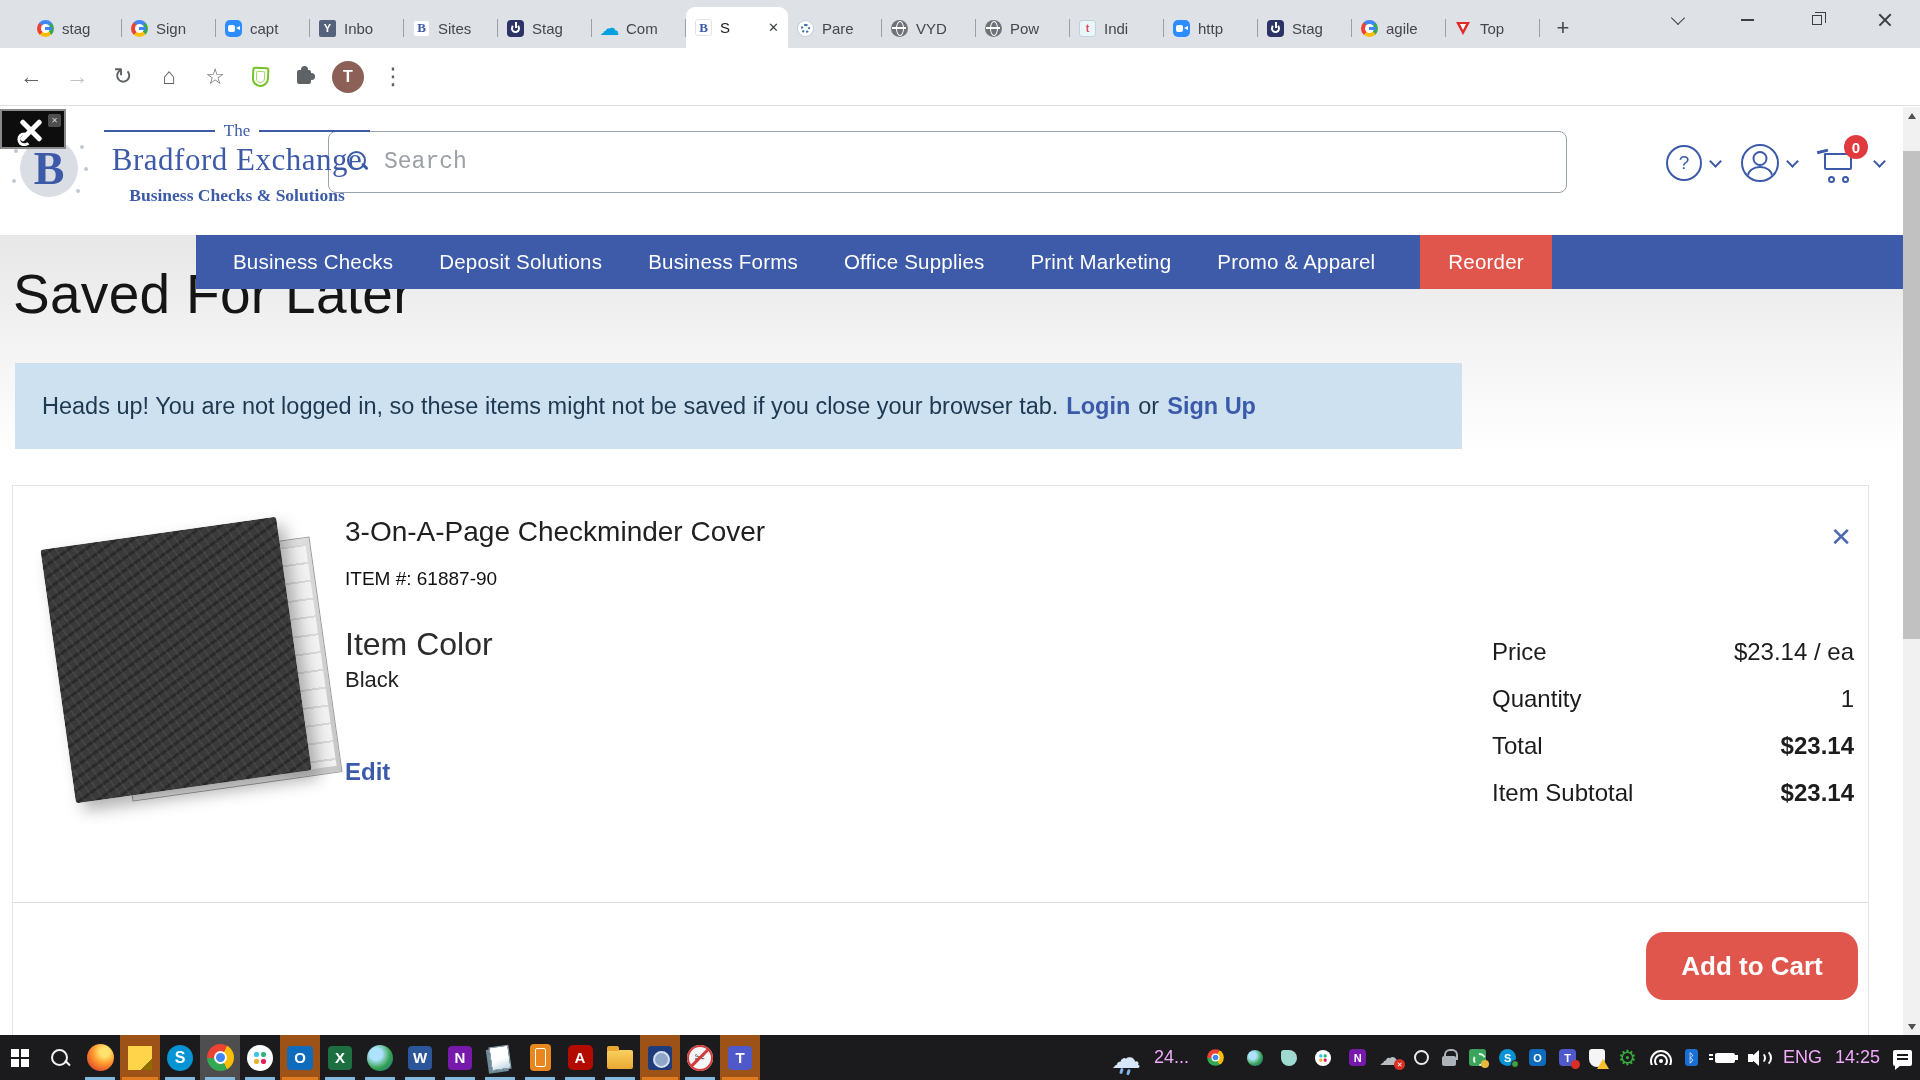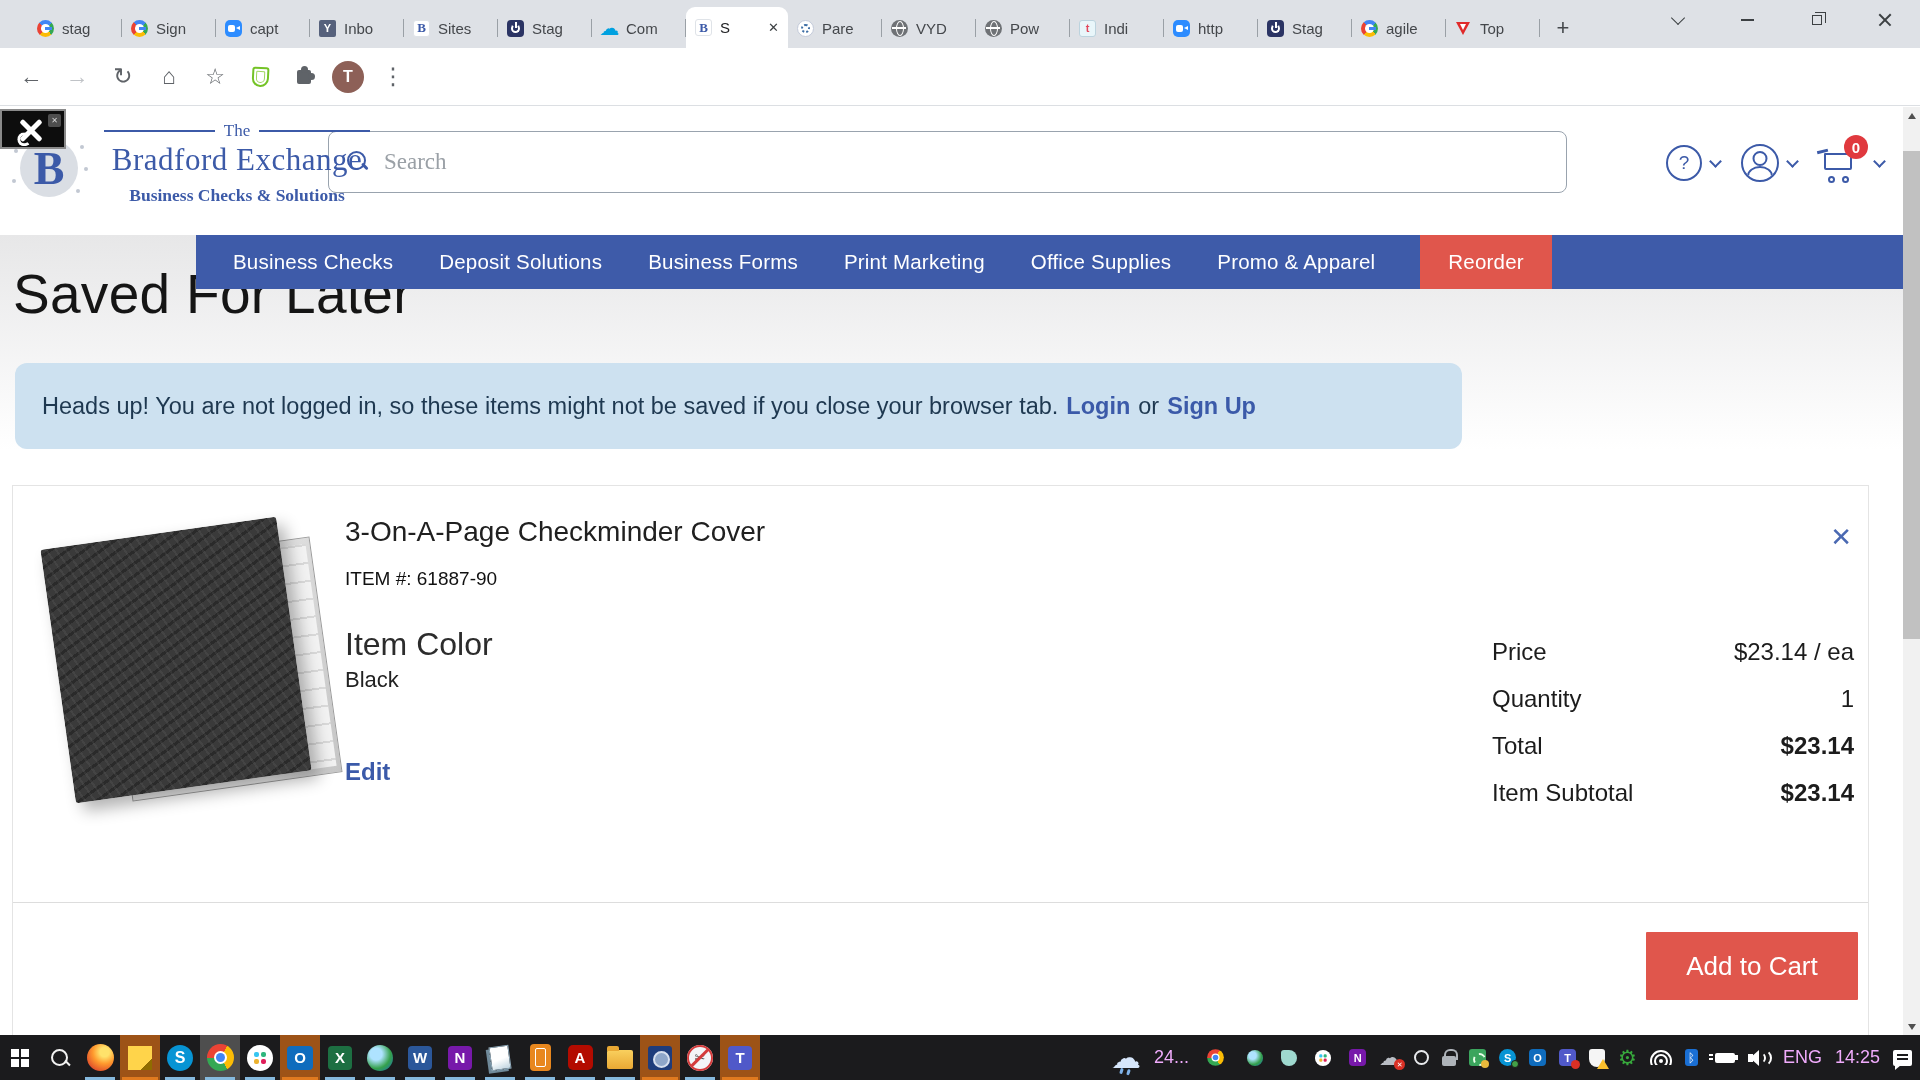--- a/index.html
+++ b/index.html
@@ -89,21 +89,21 @@
   .logo-the{display:flex;align-items:center;gap:9px;font-size:17px;padding:0 6px}
   .logo-the::before,.logo-the::after{content:'';flex:1;height:1.5px;background:#3c5aa8}
   .logo-name{font-size:31px;letter-spacing:.5px;margin-top:1px}
   .logo-tagline{font-size:17.5px;font-weight:700;margin-top:7px}
 
   #searchbox{position:absolute;left:328px;top:24px;width:1239px;height:62px;background:#fff;border:1px solid #99a3ae;border-radius:8px;
              display:flex;align-items:center;padding:0 18px;gap:15px}
   .mag{position:relative;width:22px;height:22px;flex:none}
   .mag::before{content:'';position:absolute;left:0;top:0;width:15px;height:15px;border:2.5px solid #3c5aa8;border-radius:50%}
   .mag::after{content:'';position:absolute;left:14px;top:14px;width:8px;height:2.5px;background:#3c5aa8;transform:rotate(45deg);border-radius:2px}
-  #searchinput{flex:1;border:none;outline:none;font-size:23px;color:#333;font-family:Liberation Serif, serif}
+  #searchinput{flex:1;border:none;outline:none;font-size:23px;color:#333;font-family:Liberation Mono, monospace}
   #searchinput::placeholder{color:#9aa0a6}
 
   #hdr-actions{position:absolute;left:1666px;top:34px;height:44px;display:flex;align-items:center;gap:9px;color:#3c5aa8;z-index:5}
   .helpc{width:36px;height:36px;border:2.5px solid #3c5aa8;border-radius:50%;display:flex;align-items:center;justify-content:center;font-size:19px}
   .chev{width:9px;height:9px;border-right:2.2px solid #3c5aa8;border-bottom:2.2px solid #3c5aa8;transform:rotate(45deg);margin-top:-4px}
   .acct{position:relative;width:38px;height:38px;border:2.5px solid #3c5aa8;border-radius:50%;margin-left:12px;overflow:hidden}
   .acct::before{content:'';position:absolute;left:50%;top:5px;transform:translateX(-50%);width:11px;height:11px;border:2.5px solid #3c5aa8;border-radius:50%}
   .acct::after{content:'';position:absolute;left:50%;bottom:-6px;transform:translateX(-50%);width:22px;height:16px;border:2.5px solid #3c5aa8;border-radius:50%}
   .cart{position:relative;width:44px;height:40px;margin-left:16px}
   .cartbody{position:absolute;left:2px;top:10px;width:28px;height:17px;border:2.6px solid #3c5aa8;border-radius:1px 4px 2px 2px}
@@ -112,21 +112,21 @@
   .w1{left:6px}.w2{left:20px}
   .badge{position:absolute;right:-2px;top:-8px;width:24px;height:24px;border-radius:50%;background:#e0393e;color:#fff;
          font-size:15px;font-weight:700;display:flex;align-items:center;justify-content:center}
 
   #nav{position:absolute;left:196px;right:0;top:128px;height:54px;background:#3e5ba9;display:flex;align-items:center;z-index:3;padding-left:14px}
   .nav-item{padding:0 23px;height:54px;display:flex;align-items:center;color:#fff;font-size:20.5px;font-weight:400;letter-spacing:.2px;white-space:nowrap}
   .nav-reorder{background:#e0564c;margin-left:22px;padding:0 28px}
 
   #pageheading{position:absolute;left:13px;top:155px;font-size:55px;font-weight:500;color:#151515;z-index:1;letter-spacing:.3px}
 
-  #alert{position:absolute;left:15px;top:256px;width:1447px;height:86px;background:#cde1f0;border-radius:12px;z-index:2;
+  #alert{position:absolute;left:15px;top:256px;width:1447px;height:86px;background:#cde1f0;border-radius:0;z-index:2;
          display:flex;align-items:center;padding-left:27px;font-size:23.5px;color:#1e3850;font-weight:500;gap:8px;white-space:nowrap}
   .alink{color:#3b5aa9;font-weight:700;cursor:pointer}
 
   #card{position:absolute;left:12px;top:378px;width:1857px;height:690px;background:#fff;border:1px solid #e4e4e4;z-index:2}
   .cardclose{position:absolute;right:16px;top:38px;font-size:26px;color:#4a69b2;cursor:pointer;line-height:1}
   .prod-img{position:absolute;left:36px;top:34px;width:290px;height:290px}
   .pg{position:absolute;left:66px;top:30px;width:212px;height:238px;background:linear-gradient(100deg,#ededed 70%,#c4c4c4);
       transform:rotate(-8deg);border:1px solid #9b9b9b}
   .pg::before{content:'';position:absolute;right:4px;top:6px;bottom:6px;width:54px;
       background:repeating-linear-gradient(#d9d9d9 0 2px,#f2f2f2 2px 18px);border-left:1px solid #aaa}
@@ -137,22 +137,22 @@
   .cardtitle{position:absolute;left:332px;top:30px;font-size:28px;font-weight:500;color:#202020}
   .itemline{position:absolute;left:332px;top:82px;font-size:19px;color:#111}
   .itemline b{font-weight:400}
   .colorlabel{position:absolute;left:332px;top:140px;font-size:32px;color:#2c2c2c}
   .colorvalue{position:absolute;left:332px;top:181px;font-size:22px;color:#222}
   .editlink{position:absolute;left:332px;top:272px;font-size:24px;font-weight:700;color:#3b5aa9;cursor:pointer}
   .pricing{position:absolute;left:1479px;right:14px;top:152px}
   .prow{display:flex;justify-content:space-between;align-items:baseline;margin-bottom:19px;font-size:24px;color:#1c1c1c}
   .prow.boldv b{font-weight:800}
   .carddivider{position:absolute;left:0;right:0;top:416px;height:1px;background:#ddd}
-  .addtocart{position:absolute;left:1633px;top:446px;width:212px;height:68px;background:#e0564c;border:none;border-radius:1px;
-             color:#fff;font-size:26px;font-weight:400;font-family:"Liberation Sans",sans-serif;cursor:pointer}
+  .addtocart{position:absolute;left:1633px;top:446px;width:212px;height:68px;background:#e0564c;border:none;border-radius:18px;
+             color:#fff;font-size:26px;font-weight:700;font-family:"Liberation Sans",sans-serif;cursor:pointer}
 
   
   #scrollbar{position:absolute;right:0;top:107px;width:17px;height:928px;background:#f1f1f1}
   .sb-arrow{position:absolute;left:0;width:17px;height:17px;display:flex;align-items:center;justify-content:center}
   .sb-up{top:0}.sb-down{bottom:0}
   .tri-up{border-left:4.5px solid transparent;border-right:4.5px solid transparent;border-bottom:6px solid #505050}
   .tri-down{border-left:4.5px solid transparent;border-right:4.5px solid transparent;border-top:6px solid #505050}
   .sb-thumb{position:absolute;left:0;top:44px;width:17px;height:488px;background:#c1c1c1}
 
   
@@ -389,22 +389,22 @@
         <span class="wheel w2"></span>
         <span class="badge">0</span>
       </span>
       <span class="chev"></span>
     </div>
 
     <div id="nav">
       <div class="nav-item">Business Checks</div>
       <div class="nav-item">Deposit Solutions</div>
       <div class="nav-item">Business Forms</div>
+      <div class="nav-item">Office Supplies</div>
       <div class="nav-item">Print Marketing</div>
-      <div class="nav-item">Office Supplies</div>
       <div class="nav-item">Promo &amp; Apparel</div>
       <div class="nav-item nav-reorder">Reorder</div>
     </div>
 
     <div id="pageheading">Saved For Later</div>
 
     <div id="alert">
       <span>Heads up! You are not logged in, so these items might not be saved if you close your browser tab.</span>
       <span class="alink">Login</span>
       <span>or</span>

